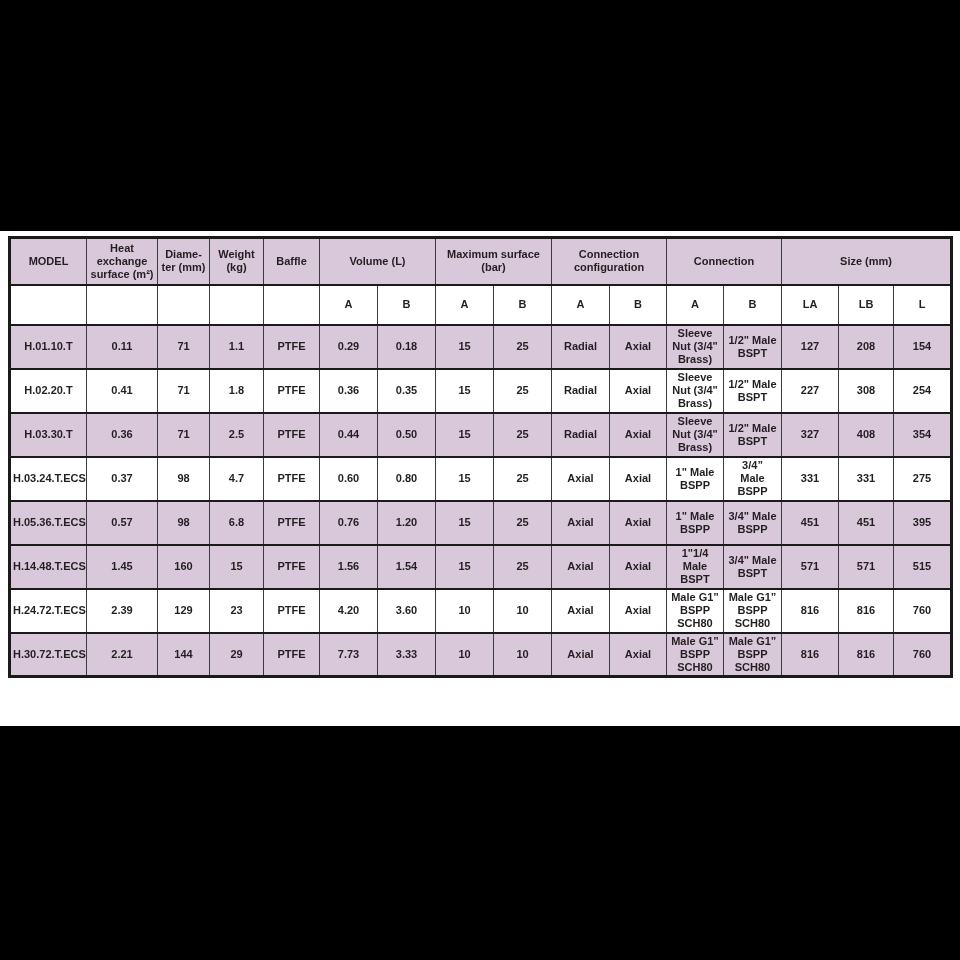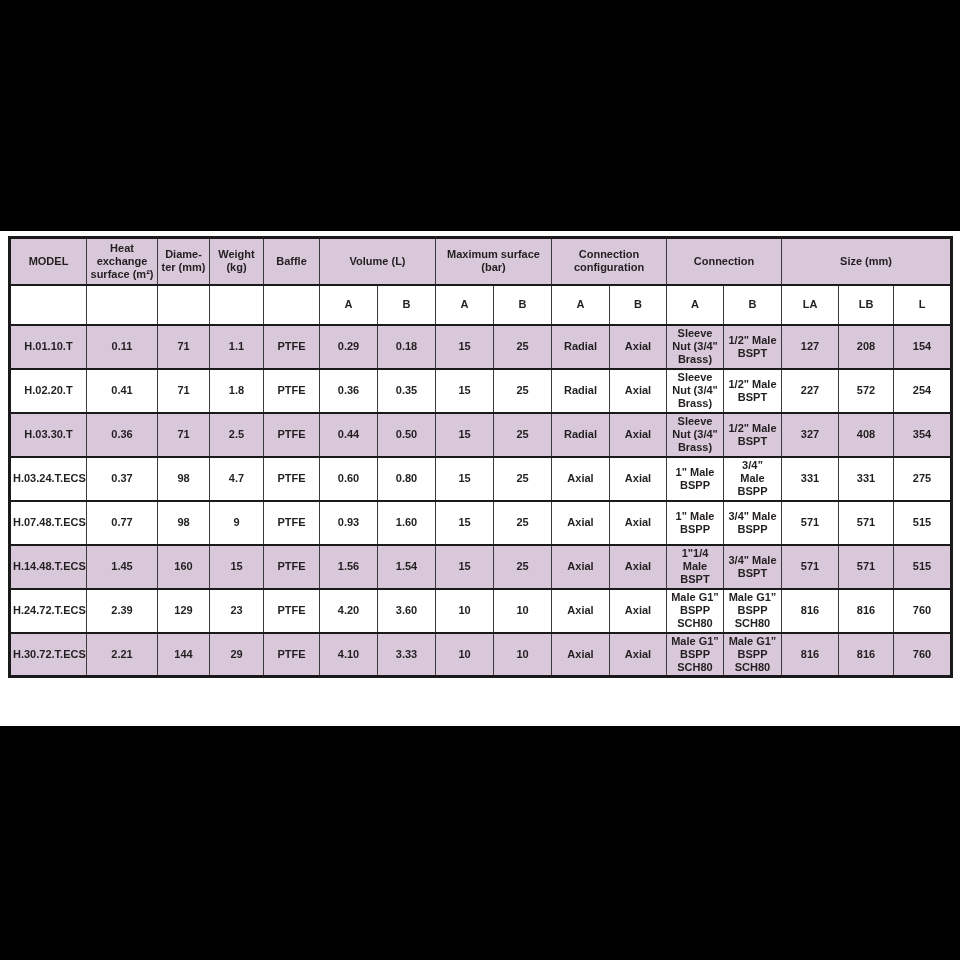--- a/index.html
+++ b/index.html
@@ -155,21 +155,21 @@
           <td>15</td>
           <td>25</td>
           <td>Radial</td>
           <td>Axial</td>
           <td>Sleeve
 Nut (3/4"
 Brass)</td>
           <td>1/2" Male
 BSPT</td>
           <td>227</td>
-          <td>572</td>
+          <td>308</td>
           <td>254</td>
         </tr>
         <tr class="lav">
           <td>H.03.30.T</td>
           <td>0.36</td>
           <td>71</td>
           <td>2.5</td>
           <td>PTFE</td>
           <td>0.44</td>
           <td>0.50</td>
@@ -200,39 +200,39 @@
           <td>Axial</td>
           <td>1" Male
 BSPP</td>
           <td>3/4”
 Male
 BSPP</td>
           <td>331</td>
           <td>331</td>
           <td>275</td>
         </tr>
-        <tr class="white">
-          <td>H.07.48.T.ECS</td>
-          <td>0.77</td>
+        <tr class="lav">
+          <td>H.05.36.T.ECS</td>
+          <td>0.57</td>
           <td>98</td>
-          <td>9</td>
-          <td>PTFE</td>
-          <td>0.93</td>
-          <td>1.60</td>
+          <td>6.8</td>
+          <td>PTFE</td>
+          <td>0.76</td>
+          <td>1.20</td>
           <td>15</td>
           <td>25</td>
           <td>Axial</td>
           <td>Axial</td>
           <td>1" Male
 BSPP</td>
           <td>3/4" Male
 BSPP</td>
-          <td>571</td>
-          <td>571</td>
-          <td>515</td>
+          <td>451</td>
+          <td>451</td>
+          <td>395</td>
         </tr>
         <tr class="lav">
           <td>H.14.48.T.ECS</td>
           <td>1.45</td>
           <td>160</td>
           <td>15</td>
           <td>PTFE</td>
           <td>1.56</td>
           <td>1.54</td>
           <td>15</td>
@@ -269,21 +269,21 @@
           <td>816</td>
           <td>816</td>
           <td>760</td>
         </tr>
         <tr class="lav">
           <td>H.30.72.T.ECS</td>
           <td>2.21</td>
           <td>144</td>
           <td>29</td>
           <td>PTFE</td>
-          <td>4.10</td>
+          <td>7.73</td>
           <td>3.33</td>
           <td>10</td>
           <td>10</td>
           <td>Axial</td>
           <td>Axial</td>
           <td>Male G1”
 BSPP
 SCH80</td>
           <td>Male G1”
 BSPP

